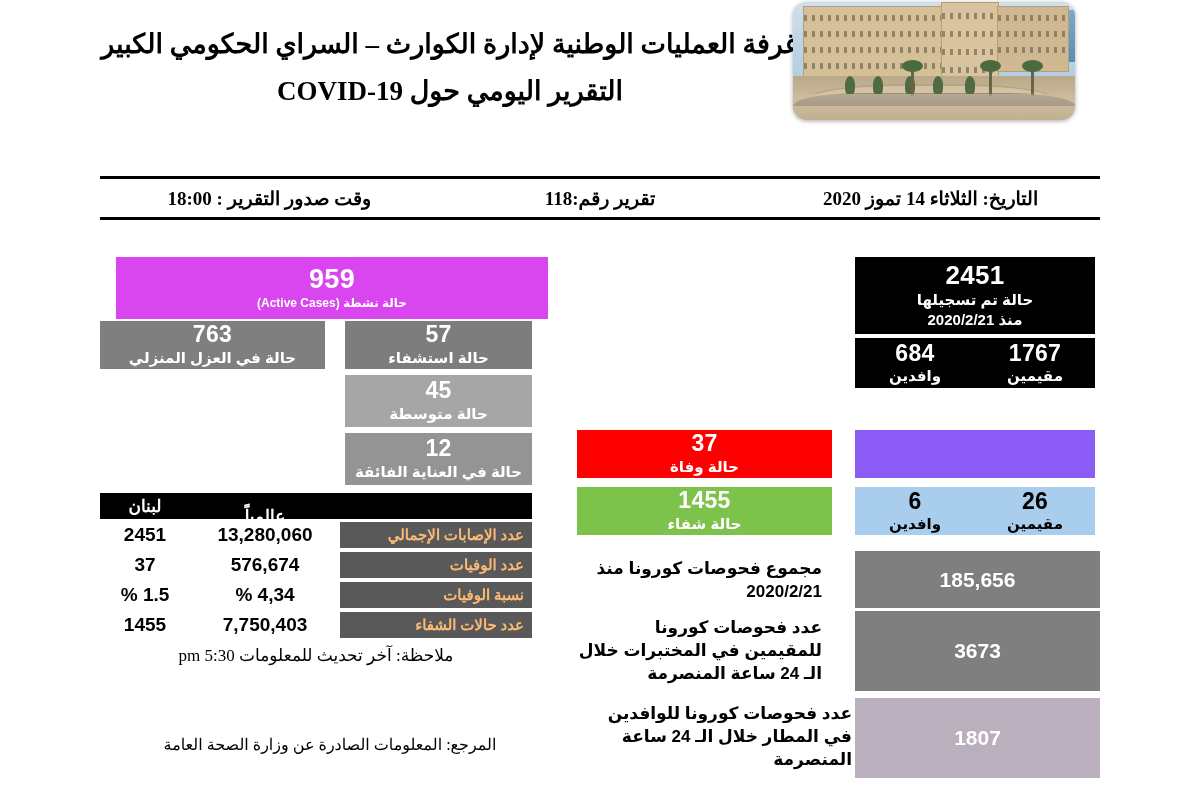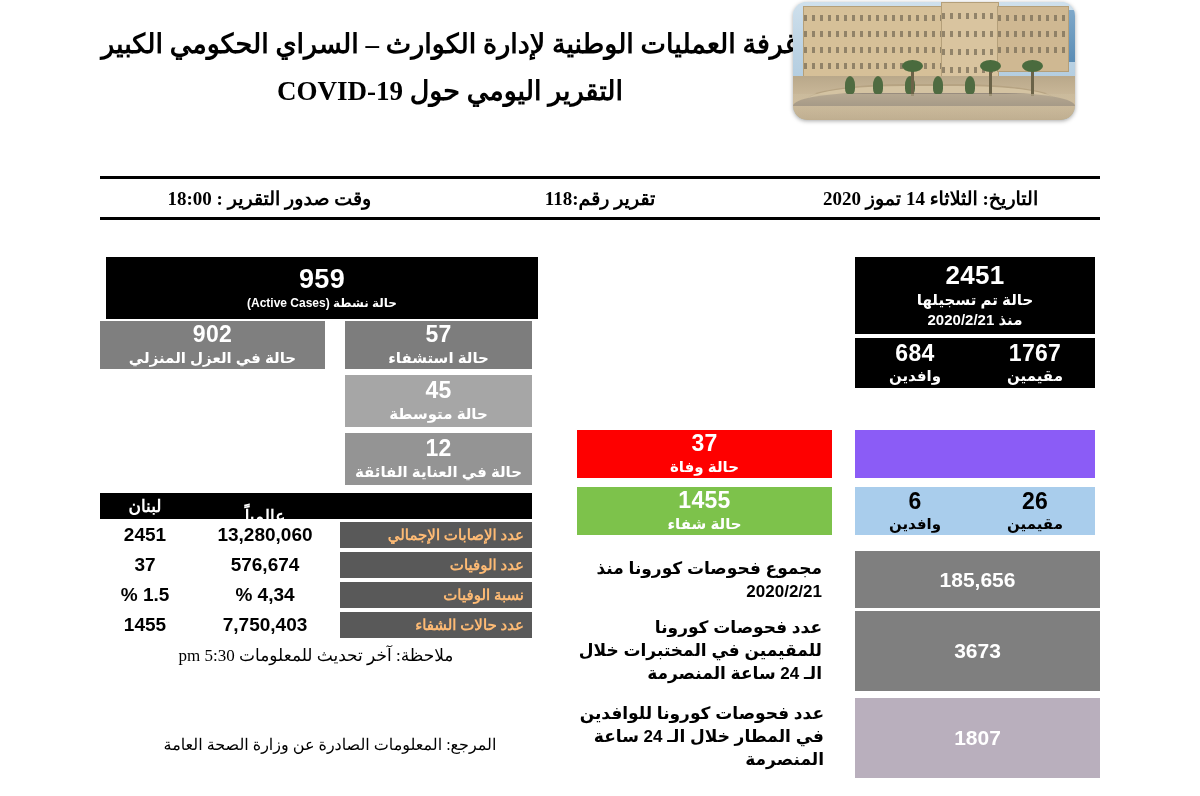--- a/index.html
+++ b/index.html
@@ -129,21 +129,21 @@
     letter-spacing: .3px;
   }
   .box .lbl {
     font-weight: bold;
     font-size: 15px;
     line-height: 1.25;
     margin-top: 1px;
   }
 
   
-  #active-box { left:106px; top:257px; width:432px; height:62px; background:#000000; }
+  #active-box { left:116px; top:257px; width:432px; height:62px; background:#d946ef; }
   #active-box .num { font-size: 27px; }
   #active-box .lbl { font-size: 12px; }
   #home-box   { left:100px; top:321px; width:225px; height:48px; background:#7f7f7f; }
   #hosp-box   { left:345px; top:321px; width:187px; height:48px; background:#7d7d7d; }
   #mod-box    { left:345px; top:375px; width:187px; height:52px; background:#a6a6a6; }
   #icu-box    { left:345px; top:433px; width:187px; height:52px; background:#949494; }
 
   
   #reg-box    { left:855px; top:257px; width:240px; height:77px; background:#000; }
   #reg-box .num { font-size: 26px; }
@@ -217,21 +217,21 @@
   }
   .test-value {
     position:absolute;
     display:flex; align-items:center; justify-content:center;
     color:#fff; font-weight:bold; font-size:21px;
   }
   #t1-label { left:577px; top:558px; width:245px; }
   #t1-value { left:855px; top:551px; width:245px; height:57px; background:#7f7f7f; }
   #t2-label { left:577px; top:617px; width:245px; }
   #t2-value { left:855px; top:611px; width:245px; height:80px; background:#7f7f7f; }
-  #t3-label { left:579px; top:703px; width:245px; }
+  #t3-label { left:607px; top:703px; width:245px; }
   #t3-value { left:855px; top:698px; width:245px; height:80px; background:#b9afbd; }
 </style>
 </head>
 <body>
 
 <div id="page">
 
   <div class="hdr-title">
     <span>غرفة العمليات الوطنية لإدارة الكوارث – السراي الحكومي الكبير</span>
     <span class="ln2">التقرير اليومي حول COVID-19</span>
@@ -276,21 +276,21 @@
     <div class="cell c2">تقرير رقم:118</div>
     <div class="cell c3">وقت صدور التقرير : 18:00</div>
   </div>
 
   <div class="box" id="active-box">
     <div class="num">959</div>
     <div class="lbl">حالة نشطة (Active Cases)</div>
   </div>
 
   <div class="box" id="home-box">
-    <div class="num">902</div>
+    <div class="num">763</div>
     <div class="lbl">حالة في العزل المنزلي</div>
   </div>
 
   <div class="box" id="hosp-box">
     <div class="num">57</div>
     <div class="lbl">حالة استشفاء</div>
   </div>
 
   <div class="box" id="mod-box">
     <div class="num">45</div>

